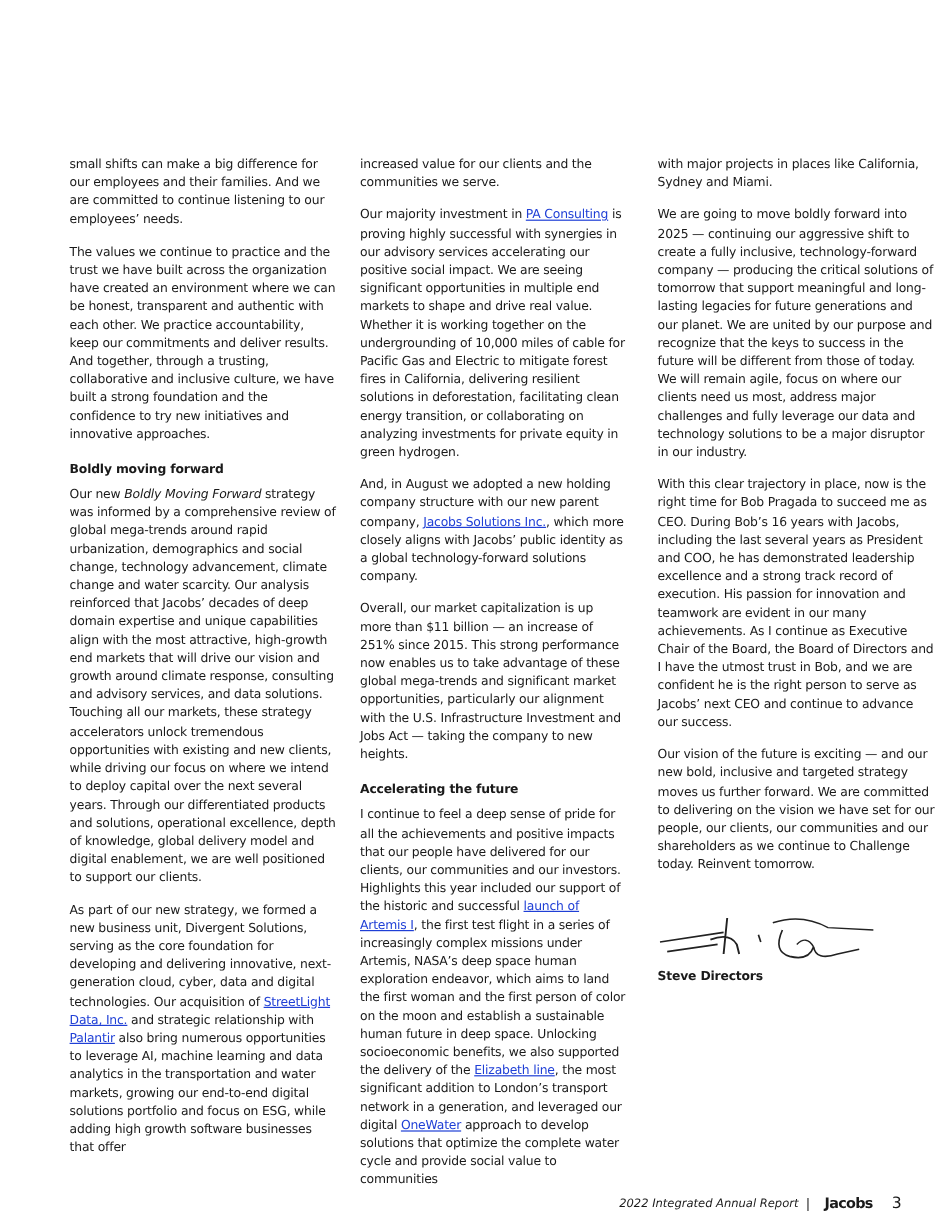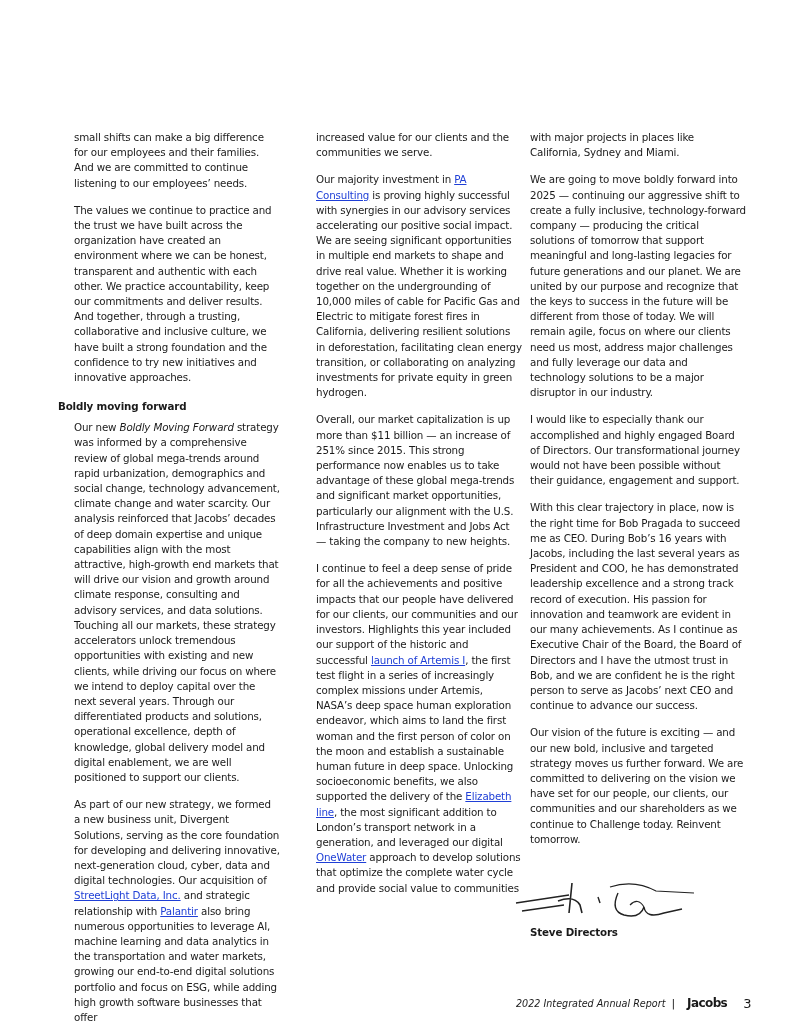--- a/index.html
+++ b/index.html
@@ -2,22 +2,22 @@
 <html><head>
 <meta charset="utf-8">
 <style>
   html, body { margin: 0; padding: 0; background: #ffffff; }
   body { width: 791px; height: 1024px; position: relative; overflow: hidden;
          font-family: "DejaVu Sans", sans-serif; color: #1a1a1a; }
   .col { position: absolute; top: 130px; font-size: 10.3px; line-height: 15.2px;
          letter-spacing: -0.15px; }
   .col1 { left: 58px; width: 222px; }
   .col2 { left: 300px; width: 222px; }
-  .col3 { left: 514px; width: 232px; }
-  .col p { margin: 0 0 12px 16px; }
+  .col3 { left: 548px; width: 232px; }
+  .col p { margin: 0 0 12px 0; }
   .col h3 { font-size: 10.3px; font-weight: bold; margin: 14px 0 6px 0; line-height: 15px; }
   a.lnk { color: #1f3fd6; text-decoration: underline; }
   .sig { margin-top: 28px; height: 50px; }
   .signame { font-weight: bold; margin: 0; }
   .sigtitle { font-style: italic; margin: 0; }
   .footer { position: absolute; top: 993px; left: 516px; height: 20px; display: flex;
             align-items: center; font-size: 9.6px; justify-content: center; }
   .footer .rpt { font-style: italic; }
   .footer .sep { margin: 0 12px 0 6px; font-size: 11px; }
   .footer .logo { font-weight: bold; font-size: 12px; letter-spacing: -0.6px; margin-right: 16px; }
@@ -30,28 +30,29 @@
   <p>small shifts can make a big difference for our employees and their families. And we are committed to continue listening to our employees’ needs.</p>
   <p>The values we continue to practice and the trust we have built across the organization have created an environment where we can be honest, transparent and authentic with each other. We practice accountability, keep our commitments and deliver results. And together, through a trusting, collaborative and inclusive culture, we have built a strong foundation and the confidence to try new initiatives and innovative approaches.</p>
   <h3>Boldly moving forward</h3>
   <p><span>Our new </span><em>Boldly Moving Forward</em><span> strategy was informed by a comprehensive review of global mega-trends around rapid urbanization, demographics and social change, technology advancement, climate change and water scarcity. Our analysis reinforced that Jacobs’ decades of deep domain expertise and unique capabilities align with the most attractive, high-growth end markets that will drive our vision and growth around climate response, consulting and advisory services, and data solutions. Touching all our markets, these strategy accelerators unlock tremendous opportunities with existing and new clients, while driving our focus on where we intend to deploy capital over the next several years. Through our differentiated products and solutions, operational excellence, depth of knowledge, global delivery model and digital enablement, we are well positioned to support our clients.</span></p>
   <p><span>As part of our new strategy, we formed a new business unit, Divergent Solutions, serving as the core foundation for developing and delivering innovative, next-generation cloud, cyber, data and digital technologies. Our acquisition of </span><a class="lnk" href="#">StreetLight Data, Inc.</a><span> and strategic relationship with </span><a class="lnk" href="#">Palantir</a><span> also bring numerous opportunities to leverage AI, machine learning and data analytics in the transportation and water markets, growing our end-to-end digital solutions portfolio and focus on ESG, while adding high growth software businesses that offer</span></p>
 </div>
 
 <div class="col col2">
   <p>increased value for our clients and the communities we serve.</p>
   <p><span>Our majority investment in </span><a class="lnk" href="#">PA Consulting</a><span> is proving highly successful with synergies in our advisory services accelerating our positive social impact. We are seeing significant opportunities in multiple end markets to shape and drive real value. Whether it is working together on the undergrounding of 10,000 miles of cable for Pacific Gas and Electric to mitigate forest fires in California, delivering resilient solutions in deforestation, facilitating clean energy transition, or collaborating on analyzing investments for private equity in green hydrogen.</span></p>
+  <p><span>And, in August we adopted a new holding company structure with our new parent company, </span><a class="lnk" href="#">Jacobs Solutions Inc.</a><span>, which more closely aligns with Jacobs’ public identity as a global technology-forward solutions company.</span></p>
   <p>Overall, our market capitalization is up more than $11 billion — an increase of 251% since 2015. This strong performance now enables us to take advantage of these global mega-trends and significant market opportunities, particularly our alignment with the U.S. Infrastructure Investment and Jobs Act — taking the company to new heights.</p>
+  <h3>Accelerating the future</h3>
   <p><span>I continue to feel a deep sense of pride for all the achievements and positive impacts that our people have delivered for our clients, our communities and our investors. Highlights this year included our support of the historic and successful </span><a class="lnk" href="#">launch of Artemis I</a><span>, the first test flight in a series of increasingly complex missions under Artemis, NASA’s deep space human exploration endeavor, which aims to land the first woman and the first person of color on the moon and establish a sustainable human future in deep space. Unlocking socioeconomic benefits, we also supported the delivery of the </span><a class="lnk" href="#">Elizabeth line</a><span>, the most significant addition to London’s transport network in a generation, and leveraged our digital </span><a class="lnk" href="#">OneWater</a><span> approach to develop solutions that optimize the complete water cycle and provide social value to communities</span></p>
 </div>
 
 <div class="col col3">
   <p>with major projects in places like California, Sydney and Miami.</p>
   <p>We are going to move boldly forward into 2025 — continuing our aggressive shift to create a fully inclusive, technology-forward company — producing the critical solutions of tomorrow that support meaningful and long-lasting legacies for future generations and our planet. We are united by our purpose and recognize that the keys to success in the future will be different from those of today. We will remain agile, focus on where our clients need us most, address major challenges and fully leverage our data and technology solutions to be a major disruptor in our industry.</p>
-  <p>I would like to especially thank our accomplished and highly engaged Board of Directors. Our transformational journey would not have been possible without their guidance, engagement and support.</p>
   <p>With this clear trajectory in place, now is the right time for Bob Pragada to succeed me as CEO. During Bob’s 16 years with Jacobs, including the last several years as President and COO, he has demonstrated leadership excellence and a strong track record of execution. His passion for innovation and teamwork are evident in our many achievements. As I continue as Executive Chair of the Board, the Board of Directors and I have the utmost trust in Bob, and we are confident he is the right person to serve as Jacobs’ next CEO and continue to advance our success.</p>
   <p>Our vision of the future is exciting — and our new bold, inclusive and targeted strategy moves us further forward. We are committed to delivering on the vision we have set for our people, our clients, our communities and our shareholders as we continue to Challenge today. Reinvent tomorrow.</p>
   <div class="sig">
     <svg width="180" height="50" viewBox="0 0 180 50">
       <path d="M2 28 L55 20 M8 36 L50 30" stroke="#222" stroke-width="1.4" fill="none"></path>
       <path d="M58 8 L55 38 M44 26 Q60 20 66 30 L68 38" stroke="#222" stroke-width="1.6" fill="none"></path>
       <path d="M84 22 L86 28" stroke="#222" stroke-width="1.4" fill="none"></path>
       <path d="M96 12 Q120 4 142 16 L180 18" stroke="#222" stroke-width="1.2" fill="none"></path>
       <path d="M104 18 Q96 36 110 40 Q126 44 130 32 Q132 44 150 38 L168 34" stroke="#222" stroke-width="1.4" fill="none"></path>
       <path d="M116 30 Q124 22 130 32" stroke="#222" stroke-width="1.2" fill="none"></path>

